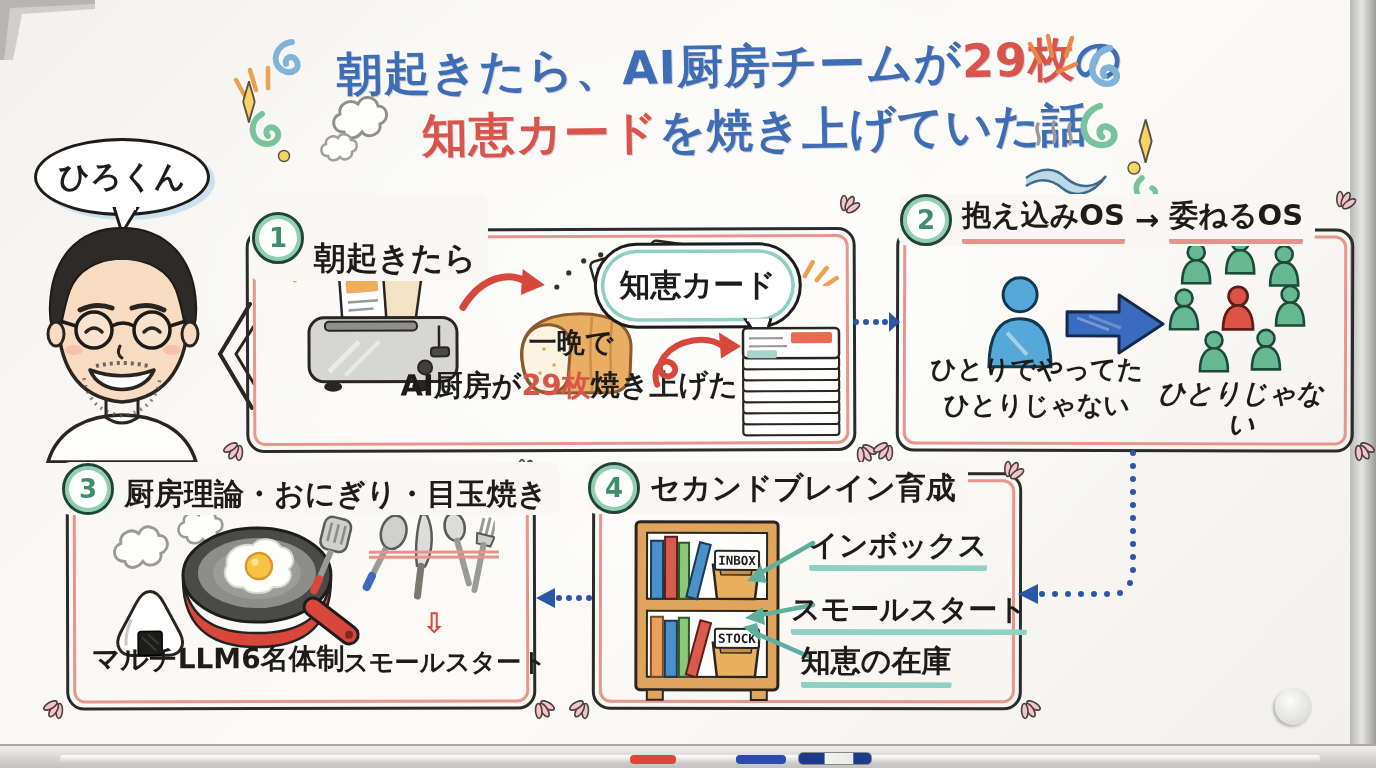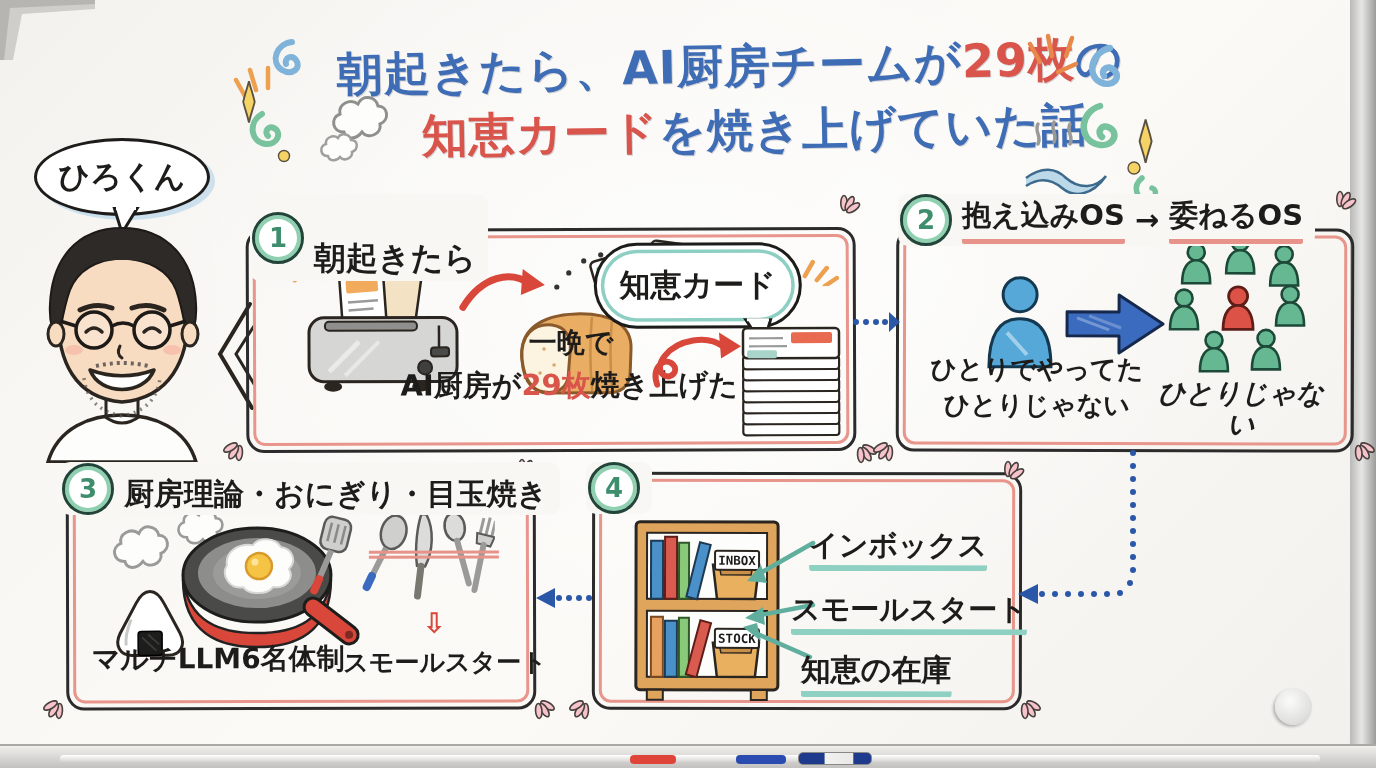--- a/index.html
+++ b/index.html
@@ -454,26 +454,27 @@
     <svg class="abs" style="left:100px;top:56px" width="135" height="140" viewBox="0 0 135 140">
       <line x1="118" y1="12" x2="62" y2="44" stroke="#5fae9e" stroke-width="4.5" stroke-linecap="round"></line>
       <polygon points="66,34 52,50 72,52" fill="#5fae9e"></polygon>
       <line x1="118" y1="74" x2="66" y2="84" stroke="#5fae9e" stroke-width="4.5" stroke-linecap="round"></line>
       <polygon points="68,76 50,87 70,94" fill="#5fae9e"></polygon>
       <line x1="115" y1="126" x2="60" y2="102" stroke="#5fae9e" stroke-width="4.5" stroke-linecap="round"></line>
       <polygon points="66,110 48,96 62,92" fill="#5fae9e"></polygon>
     </svg>
     <div class="abs txt ul-teal" style="left:214px;top:54px;font-size:29px;white-space:nowrap;">インボックス</div>
     <div class="abs txt ul-teal" style="left:196px;top:118px;font-size:29px;white-space:nowrap;">スモールスタート</div>
-    <div class="abs txt ul-teal" style="left:206px;top:178px;font-size:30px;white-space:nowrap;">知恵の在庫</div>
+    <div class="abs txt ul-teal" style="left:206px;top:169px;font-size:30px;white-space:nowrap;">知恵の在庫</div>
   </div>
   <div class="sec-head" style="left:586px;top:462px;">
     <div class="num">
         <span>4</span>
       </div>
+    <span class="sec-title" style="font-size:30px;">セカンドブレイン育成</span>
   </div>
 
   <svg class="abs" style="left:851px;top:304px" width="50" height="36">
     <g fill="var(--dotted-arrow-blue)">
       <circle cx="5" cy="18" r="3"></circle>
         <circle cx="15" cy="18" r="3"></circle>
         <circle cx="25" cy="18" r="3"></circle>
         <circle cx="34" cy="18" r="3"></circle>
       <polygon points="38,8 38,28 49,18"></polygon>
     </g>

